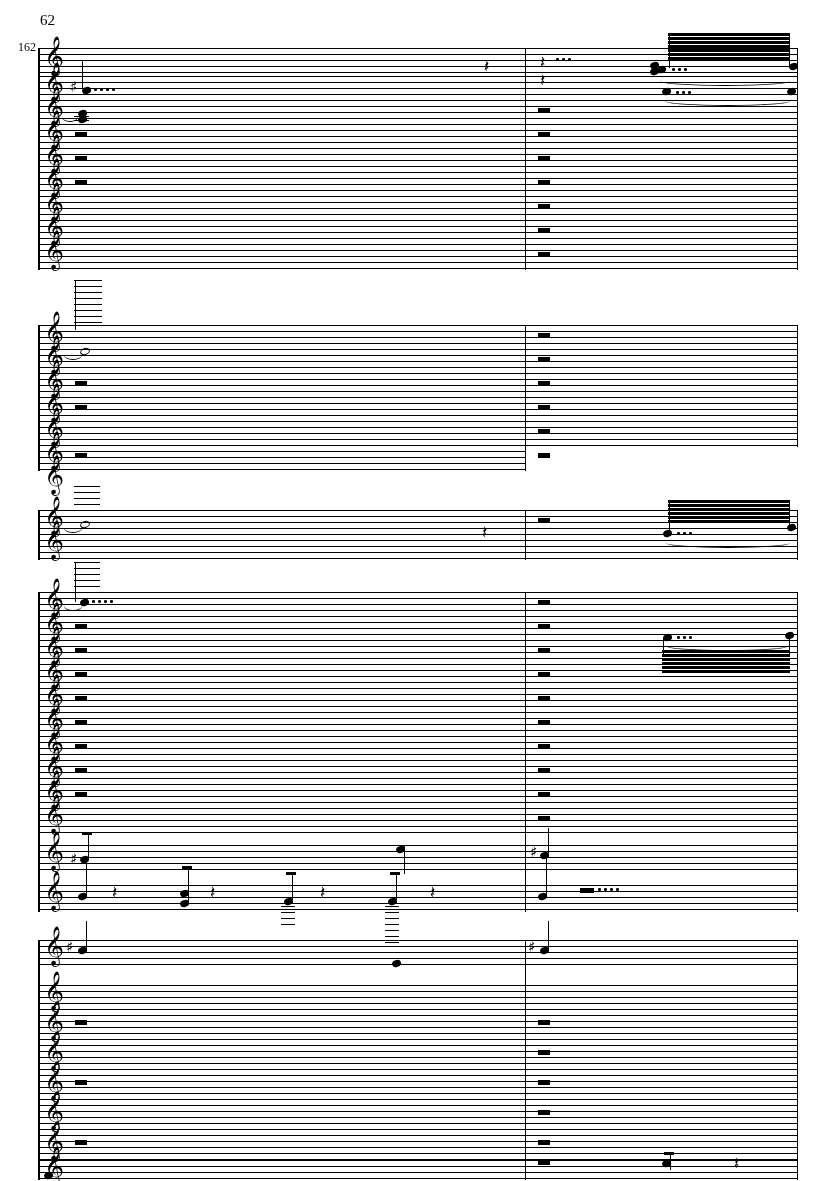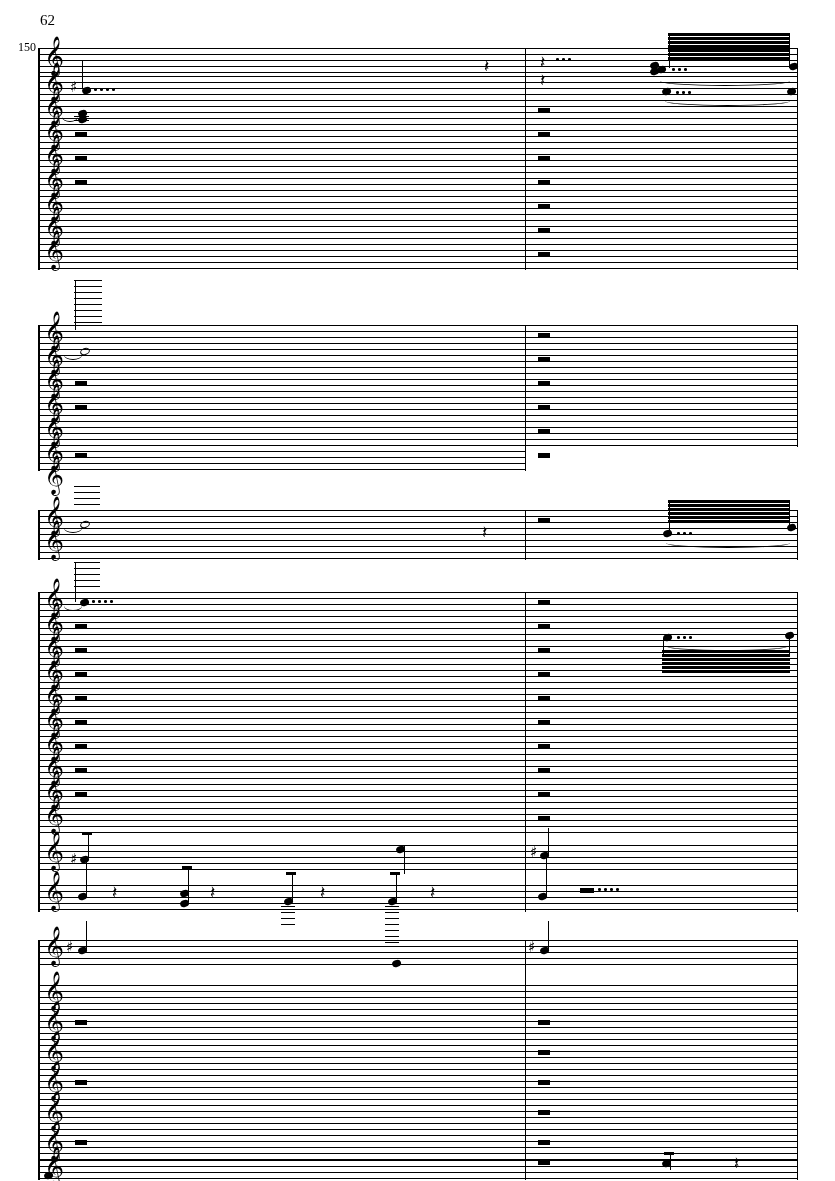--- a/index.html
+++ b/index.html
@@ -144,21 +144,21 @@
     border-radius: 50%;
     height: 9px;
   }
 </style>
 </head>
 <body>
 
 <div id="sheet">
 
   <div class="page-number">62</div>
-  <div class="measure-number">150</div>
+  <div class="measure-number">162</div>
 
   <div class="system" style="left:0;top:0;width:835px;height:290px;">
 
     <div class="sys-bracket" style="top:48px;height:222px;"></div>
 
     <div class="staff" style="top:48px;left:40px;width:757px;">
       <div class="line"></div>
       <div class="line"></div>
       <div class="line"></div>
       <div class="line"></div>

